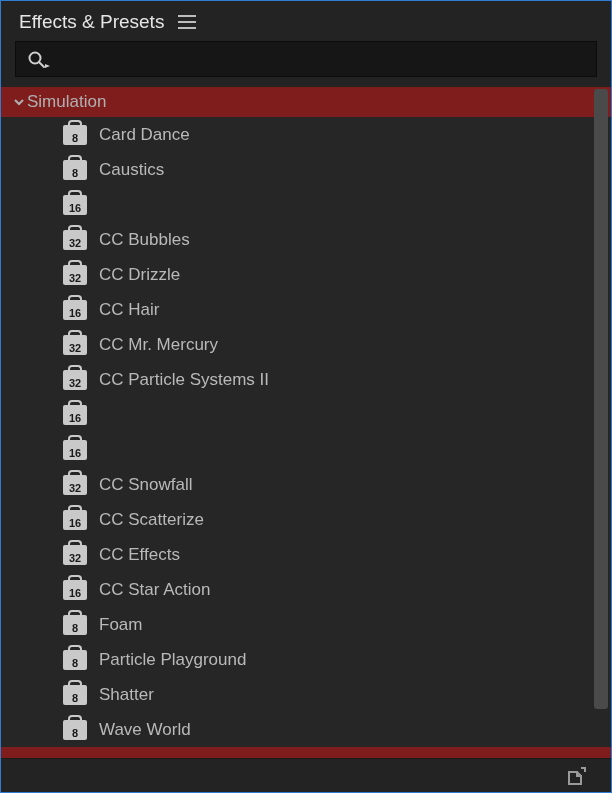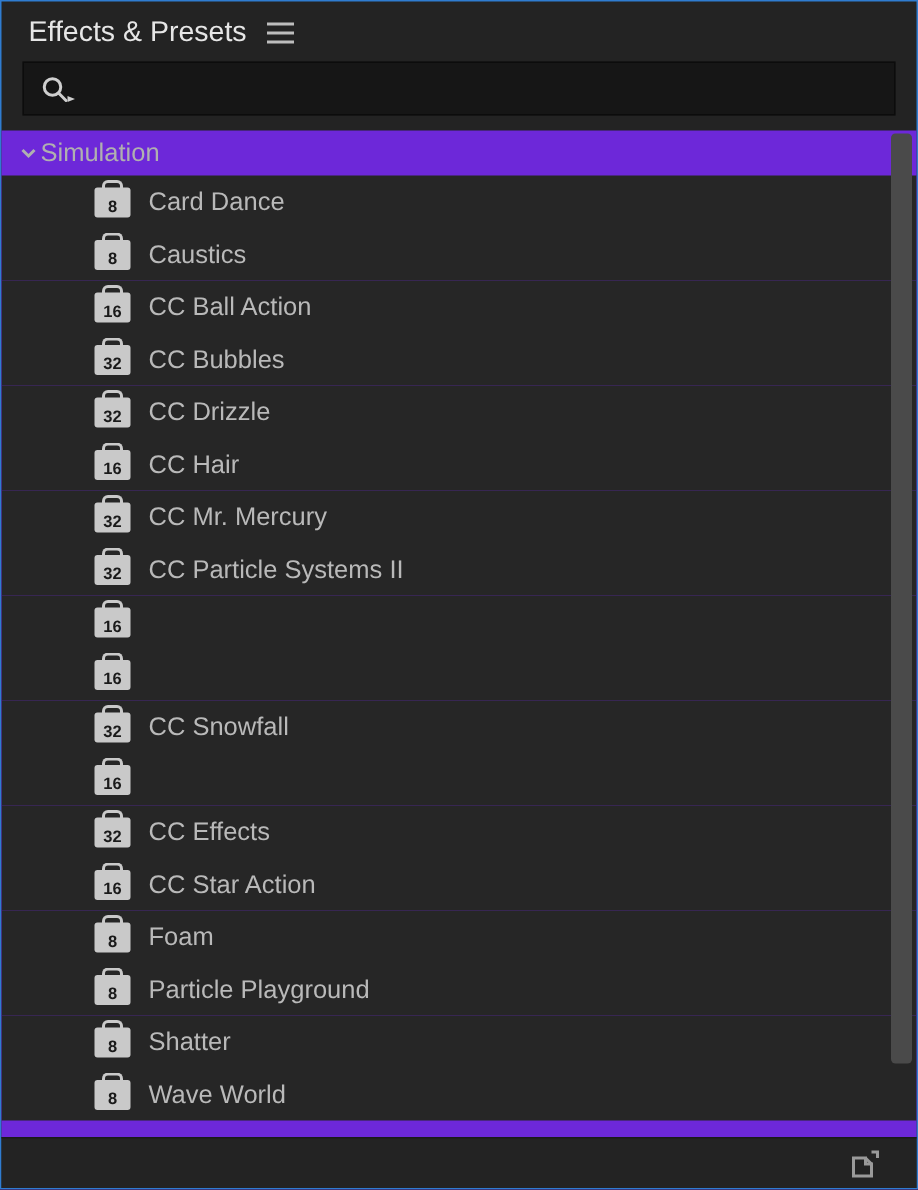--- a/index.html
+++ b/index.html
@@ -67,21 +67,21 @@
     outline: none;
     color: #ddd;
     font-size: 15px;
   }
 
   
   .content {
     position: relative;
     flex: 1;
     overflow: hidden;
-    background: #6d28d9;
+    background: #7f1d1d;
   }
   .tree {
     position: absolute;
     left: 0; top: 0; right: 0; bottom: 0;
     overflow: hidden;
   }
 
   .category-row {
     display: flex;
     align-items: center;
@@ -231,21 +231,20 @@
           <div class="effect-row">
             <span class="bit-badge">
               <span class="bit-num">8</span>
             </span>
             <span>Caustics</span>
           </div>
           <div class="effect-row">
             <span class="bit-badge">
               <span class="bit-num">16</span>
             </span>
-            <span>CC Ball Action</span>
           </div>
           <div class="effect-row">
             <span class="bit-badge">
               <span class="bit-num">32</span>
             </span>
             <span>CC Bubbles</span>
           </div>
           <div class="effect-row">
             <span class="bit-badge">
               <span class="bit-num">32</span>
@@ -283,20 +282,21 @@
           <div class="effect-row">
             <span class="bit-badge">
               <span class="bit-num">32</span>
             </span>
             <span>CC Snowfall</span>
           </div>
           <div class="effect-row">
             <span class="bit-badge">
               <span class="bit-num">16</span>
             </span>
+            <span>CC Scatterize</span>
           </div>
           <div class="effect-row">
             <span class="bit-badge">
               <span class="bit-num">32</span>
             </span>
             <span>CC Effects</span>
           </div>
           <div class="effect-row">
             <span class="bit-badge">
               <span class="bit-num">16</span>

